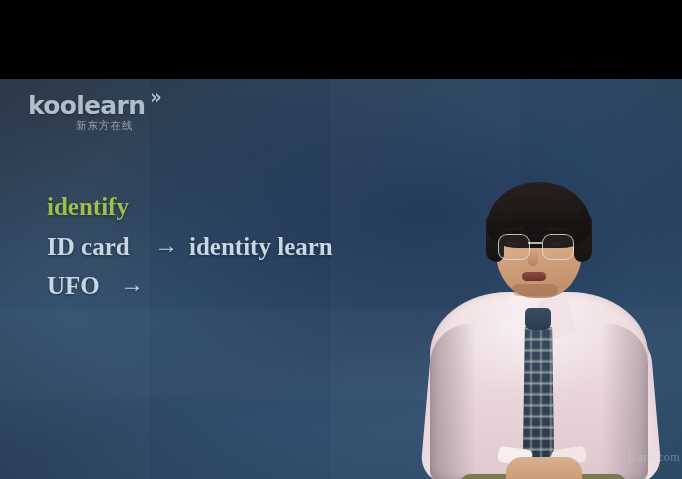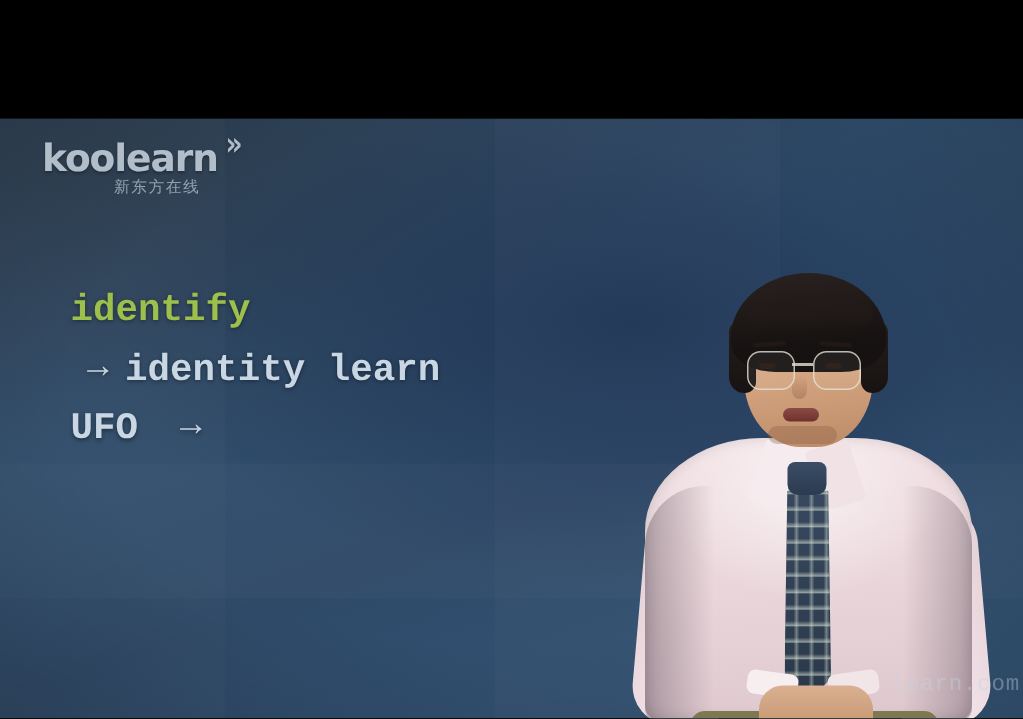--- a/index.html
+++ b/index.html
@@ -103,21 +103,21 @@
     position: absolute;
     left: 47px;
     top: 108px;
     z-index: 14;
     user-select: none;
   }
   .slide-line {
     display: flex;
     align-items: center;
     white-space: nowrap;
-    font-family: Liberation Mono, monospace;
+    font-family: Liberation Serif, serif;
     font-weight: 700;
     font-size: 25px;
     line-height: 39px;
     color: #c9d6e3;
     text-shadow: 0 1px 3px rgba(0,0,0,0.42);
   }
   .slide-line.headword {
     color: #9dbf4c;
     margin-bottom: 1px;
   }
@@ -312,22 +312,22 @@
     border-radius: 9px 0 0 9px;
     z-index: 30;
   }
 
   
   #watermark {
     position: absolute;
     right: 2px;
     bottom: 14px;
     z-index: 18;
-    font-family: Liberation Mono, monospace;
-    font-size: 15px;
+    font-family: Liberation Serif, serif;
+    font-size: 12px;
     letter-spacing: 0.5px;
     color: rgba(196, 212, 228, 0.40);
     user-select: none;
     white-space: nowrap;
   }
 </style>
 </head>
 <body>
 
 <div id="video-player">
@@ -347,20 +347,21 @@
       <div class="logo-subtitle">新东方在线</div>
     </div>
 
     <div id="slide-text">
 
       <div class="slide-line headword">
         <span class="term">identify</span>
       </div>
 
       <div class="slide-line line2">
+        <span class="term term-left">ID card</span>
         <span class="arrow-glyph">→</span>
         <span class="term">identity learn</span>
       </div>
 
       <div class="slide-line line3">
         <span class="term term-left">UFO</span>
         <span class="arrow-glyph">→</span>
       </div>
 
     </div>

